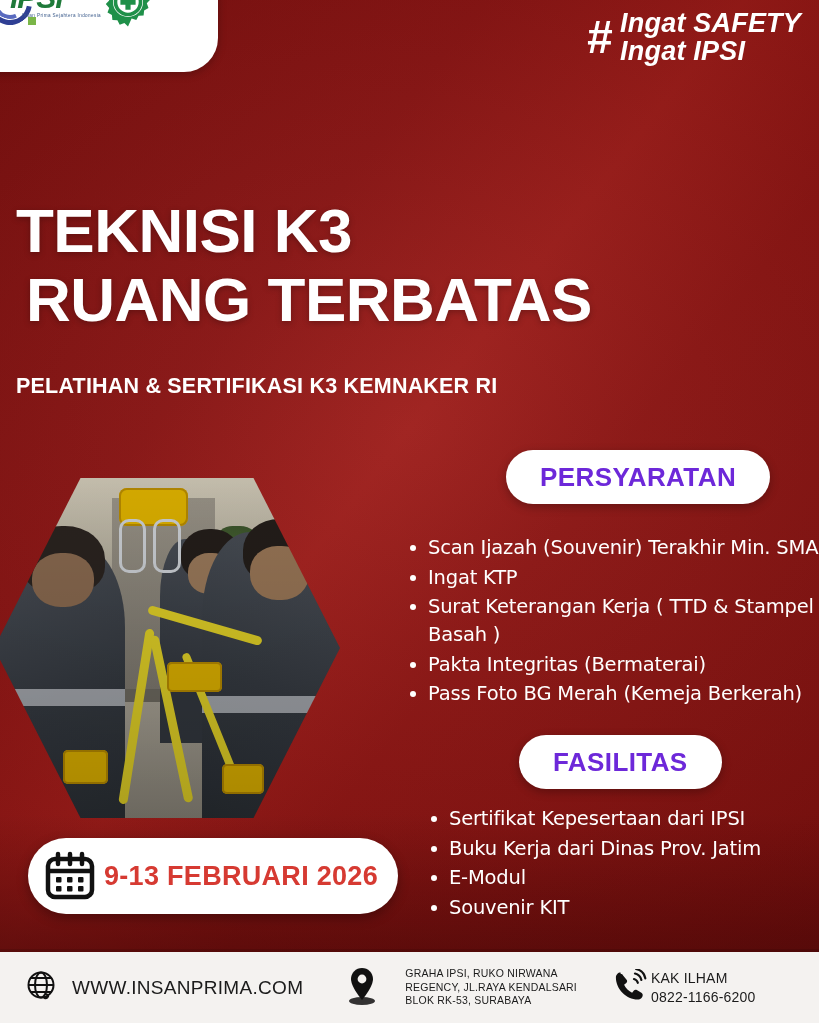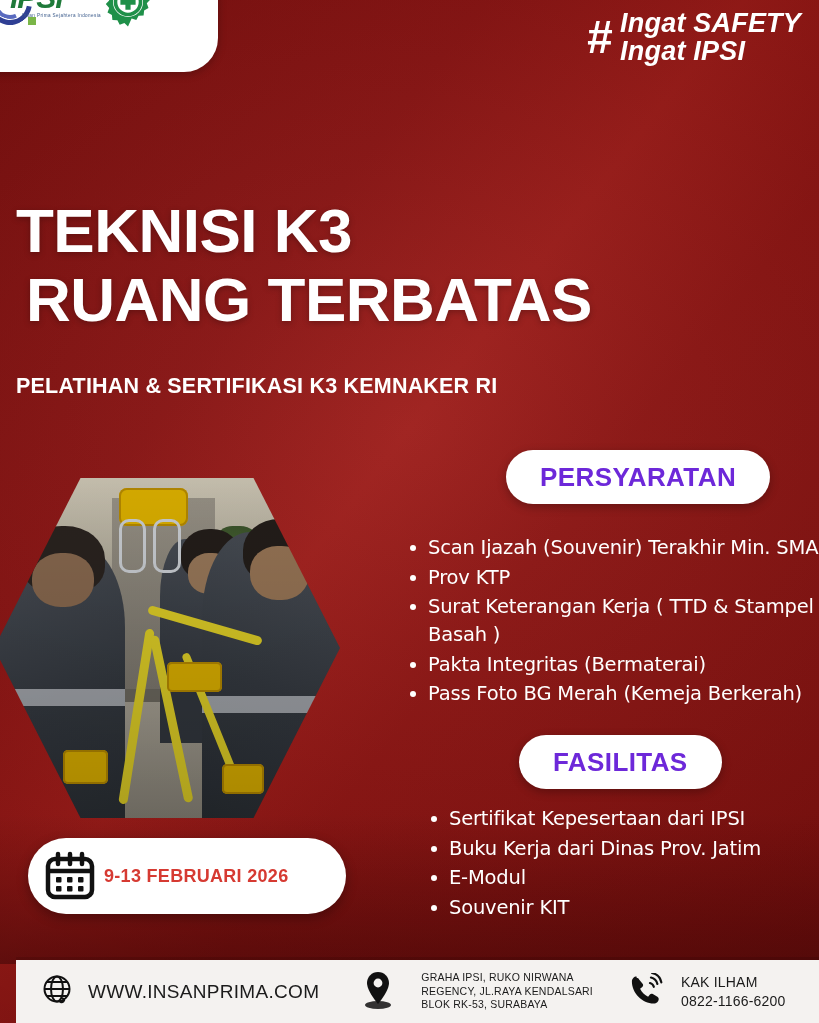--- a/index.html
+++ b/index.html
@@ -98,21 +98,21 @@
   .c2{left:46%;top:12%;width:8%;height:16%;}
   .ph-shade{position:absolute;inset:0;background:linear-gradient(180deg,rgba(0,0,0,.06),rgba(0,0,0,.24));}
 
   
   .date-pill{
     position:absolute;left:28px;top:838px;height:76px;min-width:318px;
     background:#fff;border-radius:40px;display:flex;align-items:center;gap:8px;padding:0 20px 0 16px;
     box-shadow:0 4px 12px rgba(0,0,0,.3);
   }
   .cal-icon{width:52px;height:50px;flex:none;}
-  .date-text{color:#d63a32;font-size:18px;font-weight:700;letter-spacing:.3px;white-space:nowrap;}
+  .date-text{color:#d63a32;font-size:27px;font-weight:700;letter-spacing:.3px;white-space:nowrap;}
 
   
   .sec-badge{
     position:absolute;background:#fff;border-radius:40px;height:54px;
     display:flex;align-items:center;justify-content:center;padding:0 34px;
     box-shadow:0 3px 10px rgba(0,0,0,.28);
   }
   .sec-badge span{color:#6d28d9;font-size:26px;font-weight:700;letter-spacing:.4px;white-space:nowrap;}
   .badge-persyaratan{left:506px;top:450px;}
   .badge-fasilitas{left:519px;top:735px;}
@@ -123,31 +123,31 @@
     font-family:"DejaVu Sans",sans-serif;letter-spacing:-.2px;
   }
   ul.bullets li:before{
     content:"";position:absolute;left:-18px;top:11px;width:6px;height:6px;border-radius:50%;background:#fff;
   }
   .list-persyaratan{left:394px;top:534px;width:425px;}
   .list-fasilitas{left:415px;top:805px;width:404px;}
 
   
   .footer{
-    position:absolute;left:16px;right:0;bottom:0;height:63px;background:#f4f2f0;
+    position:absolute;left:0;right:0;bottom:0;height:71px;background:#f4f2f0;
     display:flex;align-items:center;
   }
   .footer:before{content:"";position:absolute;left:0;right:0;top:-3px;height:3px;background:rgba(0,0,0,.10);}
   .f-item{display:flex;align-items:center;}
   .f-web{padding-left:26px;gap:14px;}
   .f-web-text{font-size:19px;color:#1b1b1b;letter-spacing:.3px;}
   .f-addr{margin-left:42px;gap:26px;}
   .f-addr-lines{display:flex;flex-direction:column;line-height:1.28;}
   .f-addr-lines span{font-size:10.5px;color:#1b1b1b;letter-spacing:.2px;white-space:nowrap;}
-  .f-phone{margin-left:36px;gap:18px;}
+  .f-phone{margin-left:36px;gap:4px;}
   .f-phone-lines{display:flex;flex-direction:column;line-height:1.3;}
   .f-phone-lines span{font-size:14px;color:#1b1b1b;letter-spacing:.2px;white-space:nowrap;}
   .f-icon{flex:none;}
 </style>
 </head>
 <body>
 
 <div class="poster">
 
   <div class="bg-base"></div>
@@ -239,21 +239,21 @@
       </svg>
     </div>
     <div class="date-text">9-13 FEBRUARI 2026</div>
   </div>
 
   <div class="sec-badge badge-persyaratan">
     <span>PERSYARATAN</span>
   </div>
   <ul class="bullets list-persyaratan">
     <li>Scan Ijazah (Souvenir) Terakhir Min. SMA</li>
-    <li>Prov KTP</li>
+    <li>Ingat KTP</li>
     <li>Surat Keterangan Kerja ( TTD &amp; Stampel Basah )</li>
     <li>Pakta Integritas (Bermaterai)</li>
     <li>Pass Foto BG Merah (Kemeja Berkerah)</li>
   </ul>
 
   <div class="sec-badge badge-fasilitas">
     <span>FASILITAS</span>
   </div>
   <ul class="bullets list-fasilitas">
     <li>Sertifikat Kepesertaan dari IPSI</li>

